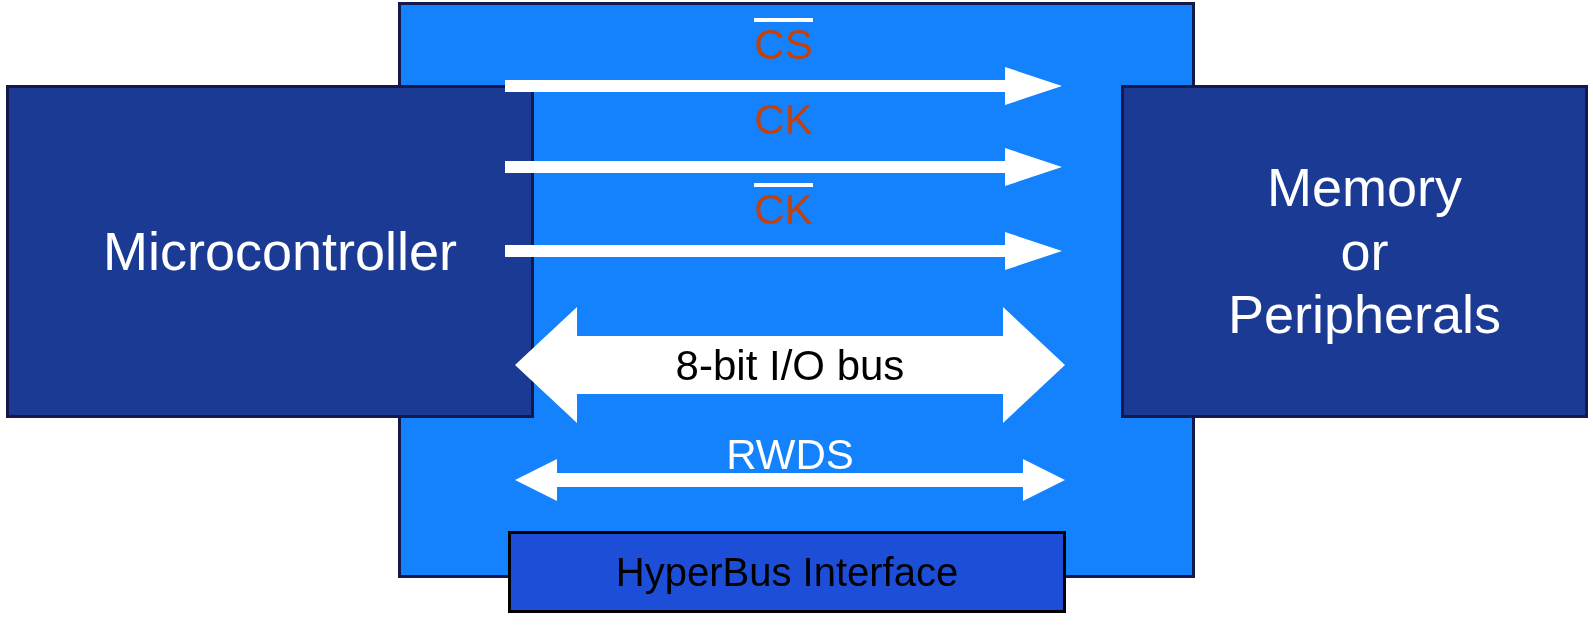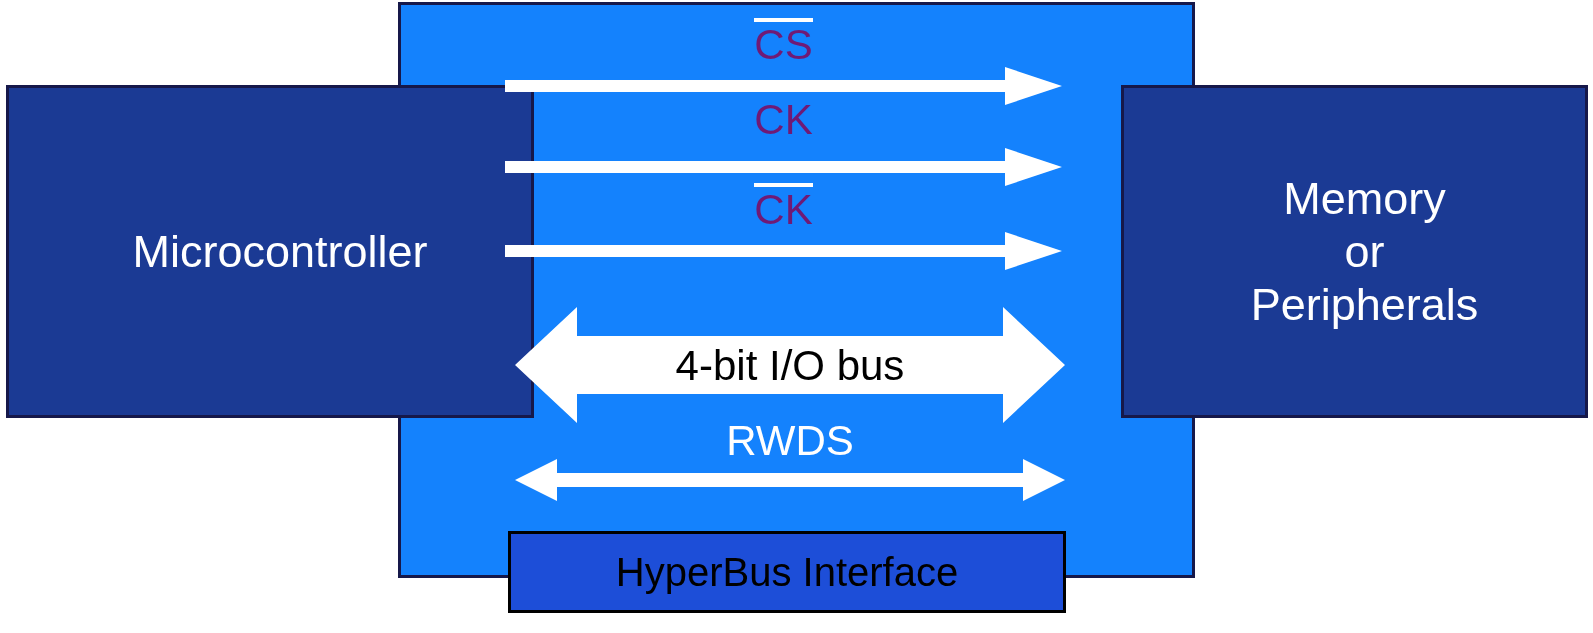--- a/index.html
+++ b/index.html
@@ -26,42 +26,42 @@
     position:absolute;
     background:#1b3a94;
     border:3px solid #16184a;
     box-sizing:border-box;
     color:#ffffff;
     display:flex;
     align-items:center;
     justify-content:center;
     text-align:center;
     line-height:1.18;
-    font-size:45px;
+    font-size:54px;
     z-index:5;
     padding-left:20px;
   }
   #mcu-box{ left:6px;  top:85px; width:528px; height:333px; }
   #mem-box{ left:1121px; top:85px; width:467px; height:333px; }
 
   .endpoint .lines{ white-space:pre-line; }
 
   
   .signal{
     position:absolute;
     left:505px;
     width:557px;
     height:0;
     z-index:6;
   }
   .signal .sig-label{
     position:absolute;
     left:0; width:100%;
     text-align:center;
-    color:#701a75;
+    color:#c2410c;
     font-size:42px;
     line-height:1;
     white-space:nowrap;
   }
   .sig-label .ovl{
     border-top:4px solid #ffffff;
     padding-top:2px;
     display:inline-block;
   }
 
@@ -128,25 +128,25 @@
     <div class="sig-label" style="top:-68px;"><span class="ovl">CK</span></div>
     <svg class="arrow-uni" style="top:-19px;" viewBox="0 0 557 38" preserveAspectRatio="none">
       <polygon points="0,13 500,13 500,0 557,19 500,38 500,25 0,25" fill="#ffffff"></polygon>
     </svg>
   </div>
 
   <div class="bidi" style="top:305px;height:120px;">
     <svg style="position:absolute;left:0;top:0;width:550px;height:120px;" viewBox="0 0 550 120" preserveAspectRatio="none">
       <polygon points="0,60 62,2 62,31 488,31 488,2 550,60 488,118 488,89 62,89 62,118" fill="#ffffff"></polygon>
     </svg>
-    <div class="bidi-label" style="top:40px;">4-bit I/O bus</div>
+    <div class="bidi-label" style="top:40px;">8-bit I/O bus</div>
   </div>
 
   <div class="bidi" style="top:415px;height:110px;">
-    <div class="bidi-label" style="top:5px;color:#ffffff;">RWDS</div>
+    <div class="bidi-label" style="top:19px;color:#ffffff;">RWDS</div>
     <svg style="position:absolute;left:0;top:44px;width:550px;height:42px;" viewBox="0 0 550 42" preserveAspectRatio="none">
       <polygon points="0,21 42,0 42,14 508,14 508,0 550,21 508,42 508,28 42,28 42,42" fill="#ffffff"></polygon>
     </svg>
   </div>
 
   <div id="mcu-box" class="endpoint">
     <span>Microcontroller</span>
   </div>
 
   <div id="mem-box" class="endpoint">

